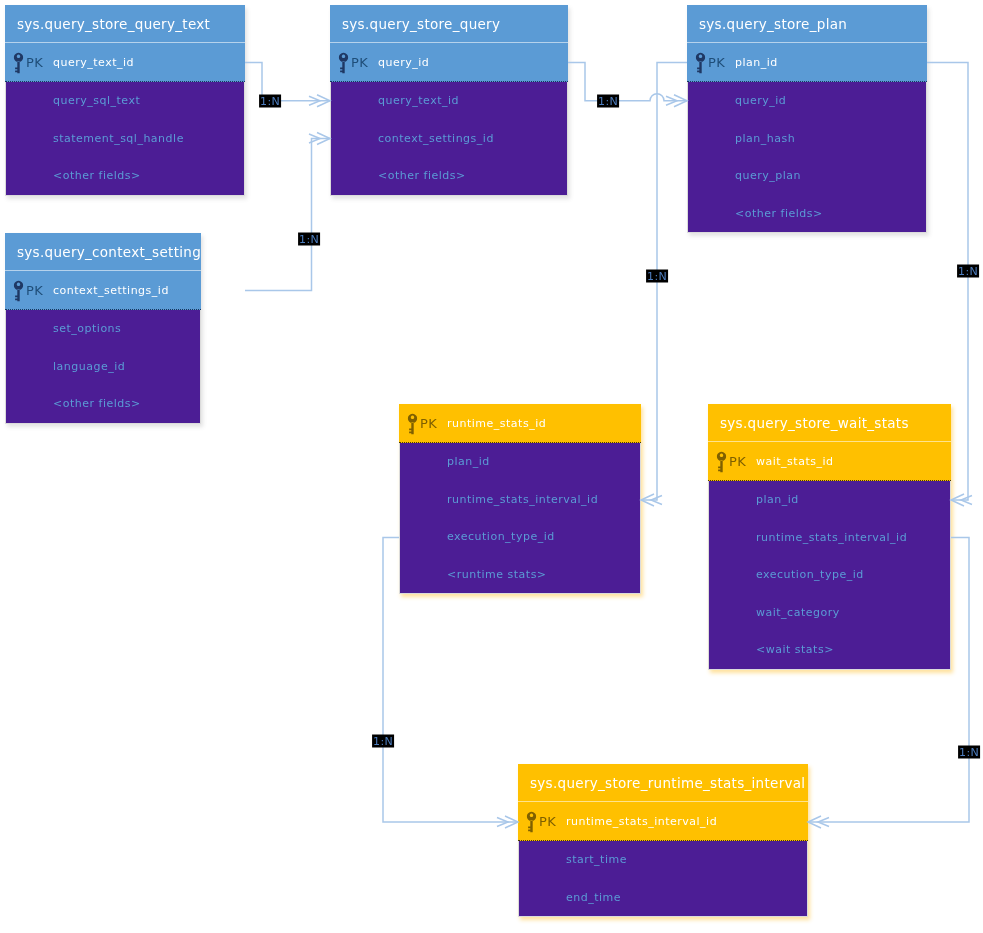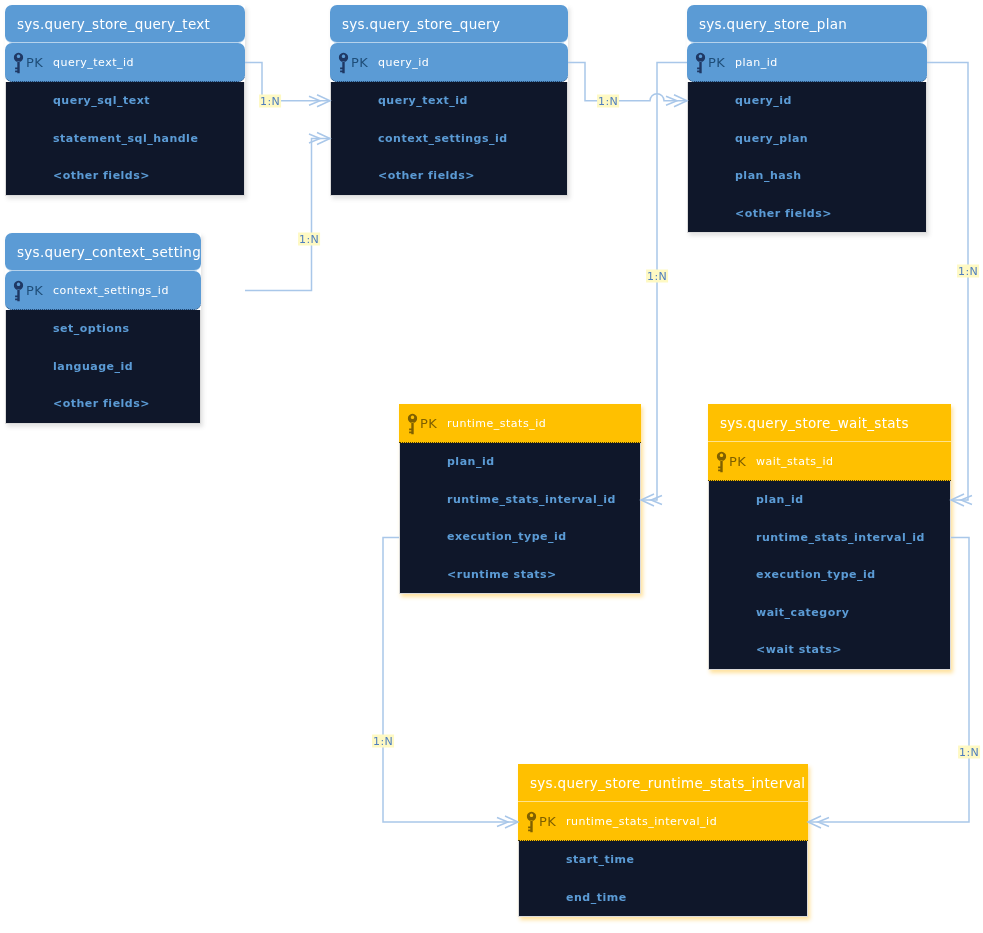--- a/index.html
+++ b/index.html
@@ -12,43 +12,43 @@
     height:38px;line-height:38px;padding-left:12px;font-size:13.5px;color:#ffffff;
     letter-spacing:0.3px;white-space:nowrap;overflow:hidden;
     border-bottom:1px solid rgba(255,255,255,0.55);box-sizing:border-box;
   }
   .t-pk{
     height:39px;display:flex;align-items:center;box-sizing:border-box;position:relative;
   }
   .key-icon{position:absolute;left:8px;top:9px;}
   .pk-label{position:absolute;left:21px;font-size:13px;letter-spacing:0.4px;}
   .pk-field{position:absolute;left:48px;font-size:11px;color:#ffffff;letter-spacing:0.5px;white-space:nowrap;}
-  .t-fields{background:#0f172a;border:1px solid #DBDBDB;border-top:none;box-sizing:border-box;font-weight:bold;}
+  .t-fields{background:#4c1d95;border:1px solid #DBDBDB;border-top:none;box-sizing:border-box;}
   .t-field{
     height:37.5px;display:flex;align-items:center;padding-left:47px;
     font-size:11px;color:#5B9BD5;letter-spacing:0.5px;white-space:nowrap;box-sizing:border-box;
   }
   
-  .blue .t-header,.blue .t-pk{background:#5B9BD5;border-radius:7px;}
+  .blue .t-header,.blue .t-pk{background:#5B9BD5;}
   .blue .t-pk{border-bottom:1.5px dotted #17375E;}
   .blue .key-icon{color:#1F3864;}
   .blue .pk-label{color:#1F4E79;}
   .blue{box-shadow:2px 3px 4px rgba(100,100,100,0.18);}
   
   .orange .t-header,.orange .t-pk{background:#FFC000;}
   .orange .t-pk{border-bottom:1.5px dotted #4A3B00;}
   .orange .key-icon{color:#7F6000;}
   .orange .pk-label{color:#7F6000;}
   .orange{box-shadow:2px 3px 4px rgba(255,190,40,0.45);}
   
   #wires{position:absolute;left:0;top:0;z-index:4;pointer-events:none;}
   #wires path{stroke:#A9C7E9;stroke-width:1.5;fill:none;}
   .rel-label{
     position:absolute;z-index:5;transform:translate(-50%,-50%);
-    font-size:11px;color:#4D7DBE;background:#fef9c3;padding:0 1px;letter-spacing:0.3px;
+    font-size:11px;color:#4D7DBE;background:#000000;padding:0 1px;letter-spacing:0.3px;
   }
 </style>
 </head>
 <body>
 
 <div id="canvas">
 
   <div class="table blue" style="left:5px;top:5px;width:240px">
     <div class="t-header">sys.query_store_query_text</div>
     <div class="t-pk">
@@ -85,22 +85,22 @@
     <div class="t-header">sys.query_store_plan</div>
     <div class="t-pk">
       <svg class="key-icon" width="11" height="22" viewBox="0 0 11 22">
         <path fill="currentColor" fill-rule="evenodd" d="M5.5 0.8 a4.6 4.6 0 1 0 0.001 0 Z M5.5 2.6 a1.7 1.7 0 1 1 -0.001 0 Z M4.3 9.6 h2.4 v11.6 h-2.4 Z M2.1 15.4 h2.2 v1.9 h-2.2 Z M2.1 18.6 h2.2 v1.7 h-2.2 Z"></path>
       </svg>
       <span class="pk-label">PK</span>
       <span class="pk-field">plan_id</span>
     </div>
     <div class="t-fields">
       <div class="t-field">query_id</div>
+      <div class="t-field">plan_hash</div>
       <div class="t-field">query_plan</div>
-      <div class="t-field">plan_hash</div>
       <div class="t-field">&lt;other fields&gt;</div>
     </div>
   </div>
 
   <div class="table blue" style="left:5px;top:233px;width:196px">
     <div class="t-header">sys.query_context_settings</div>
     <div class="t-pk">
       <svg class="key-icon" width="11" height="22" viewBox="0 0 11 22">
         <path fill="currentColor" fill-rule="evenodd" d="M5.5 0.8 a4.6 4.6 0 1 0 0.001 0 Z M5.5 2.6 a1.7 1.7 0 1 1 -0.001 0 Z M4.3 9.6 h2.4 v11.6 h-2.4 Z M2.1 15.4 h2.2 v1.9 h-2.2 Z M2.1 18.6 h2.2 v1.7 h-2.2 Z"></path>
       </svg>

